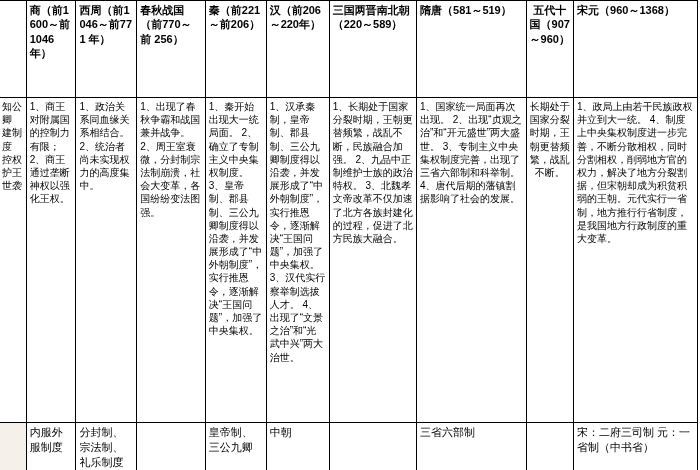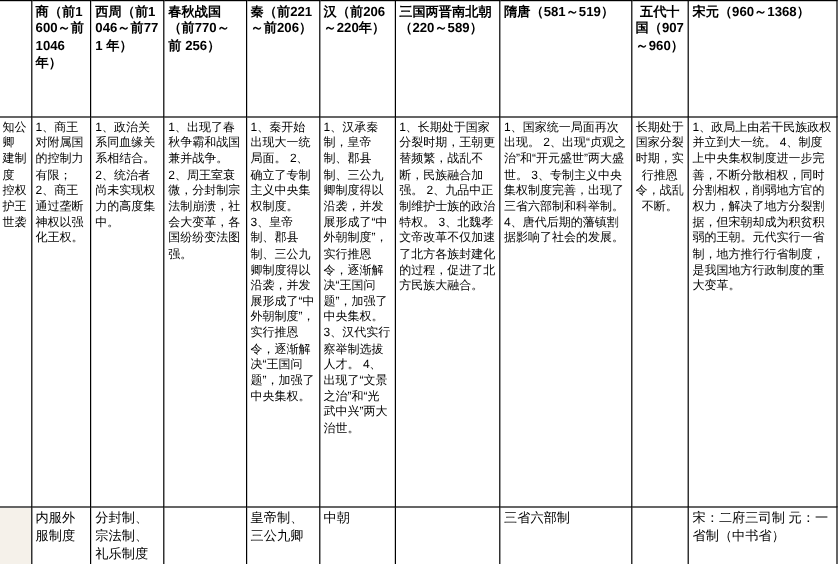--- a/index.html
+++ b/index.html
@@ -100,21 +100,21 @@
     <td class="col-5 bold-cell">1、汉承秦制，皇帝制、郡县制、三公九卿制度得以沿袭，并发展形成了“中外朝制度”，实行推恩令，逐渐解决“王国问题”，加强了中央集权。
 3、汉代实行察举制选拔人才。
 4、出现了“文景之治”和“光武中兴”两大治世。</td>
     <td class="col-6 bold-cell">1、长期处于国家分裂时期，王朝更替频繁，战乱不断，民族融合加强。
 2、九品中正制维护士族的政治特权。
 3、北魏孝文帝改革不仅加速了北方各族封建化的过程，促进了北方民族大融合。</td>
     <td class="col-7 bold-cell">1、国家统一局面再次出现。
 2、出现“贞观之治”和“开元盛世”两大盛世。
 3、专制主义中央集权制度完善，出现了三省六部制和科举制。
 4、唐代后期的藩镇割据影响了社会的发展。</td>
-    <td class="col-8 bold-cell">长期处于国家分裂时期，实行推恩令，战乱不断。</td>
+    <td class="col-8 bold-cell">长期处于国家分裂时期，王朝更替频繁，战乱不断。</td>
     <td class="col-9 bold-cell">1、政局上由若干民族政权并立到大一统。
 4、制度上中央集权制度进一步完善，不断分散相权，同时分割相权，削弱地方官的权力，解决了地方分裂割据，但宋朝却成为积贫积弱的王朝。元代实行一省制，地方推行行省制度，是我国地方行政制度的重大变革。</td>
   </tr>
   <tr class="footer-row">
     <td class="col-0 shaded"></td>
     <td class="col-1">内服外服制度</td>
     <td class="col-2">分封制、宗法制、礼乐制度</td>
     <td class="col-3"></td>
     <td class="col-4">皇帝制、三公九卿</td>
     <td class="col-5">中朝</td>

